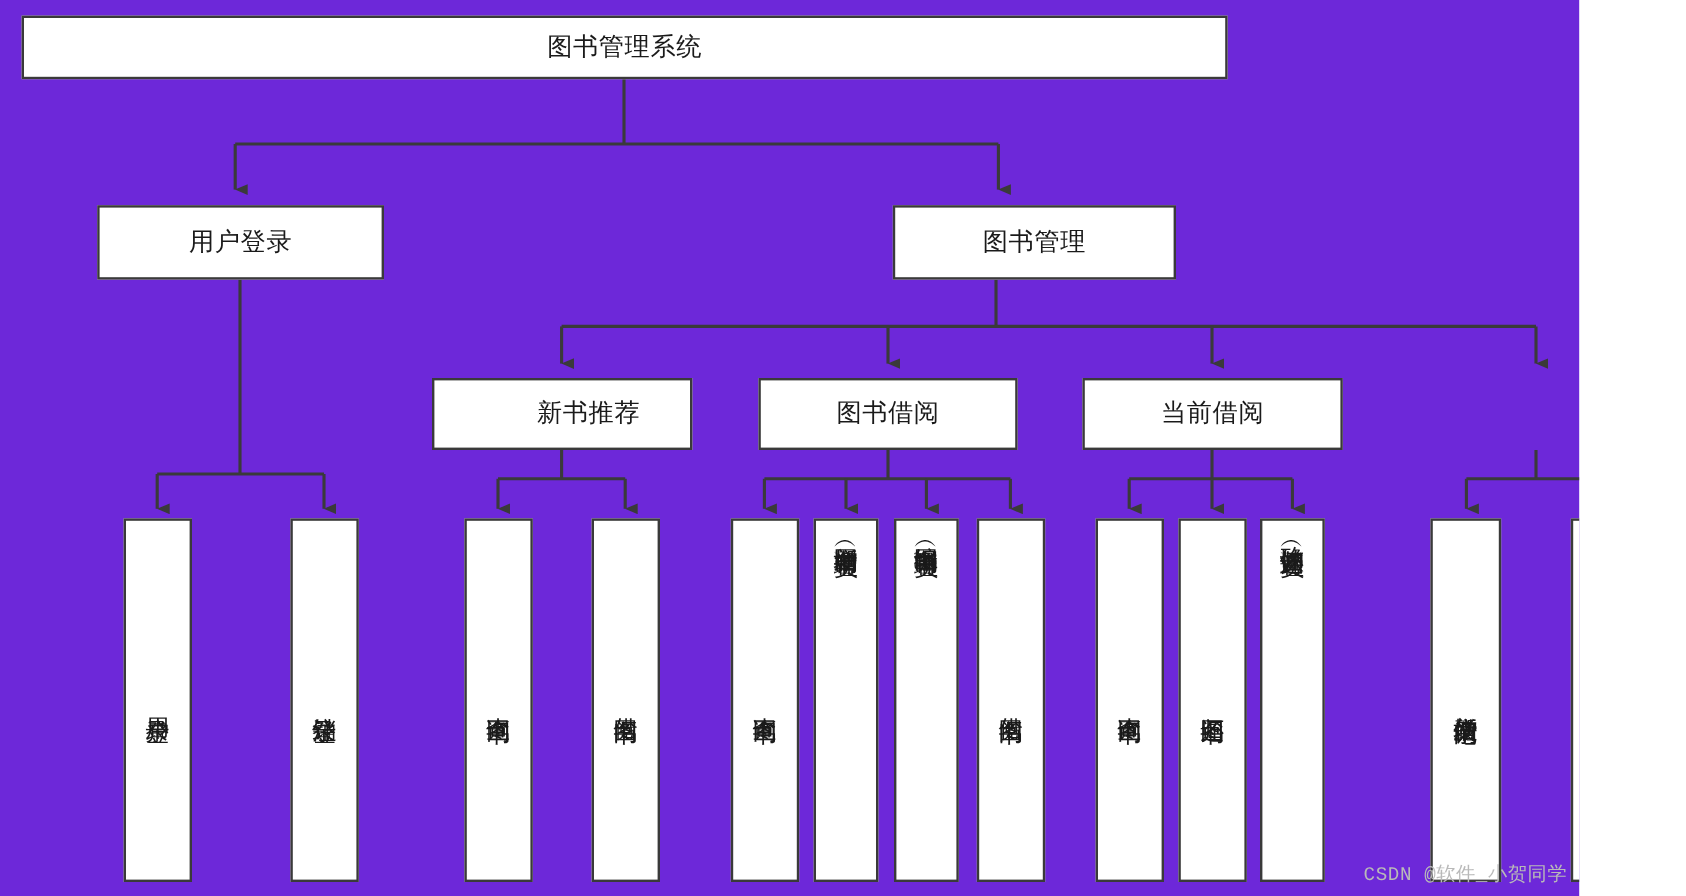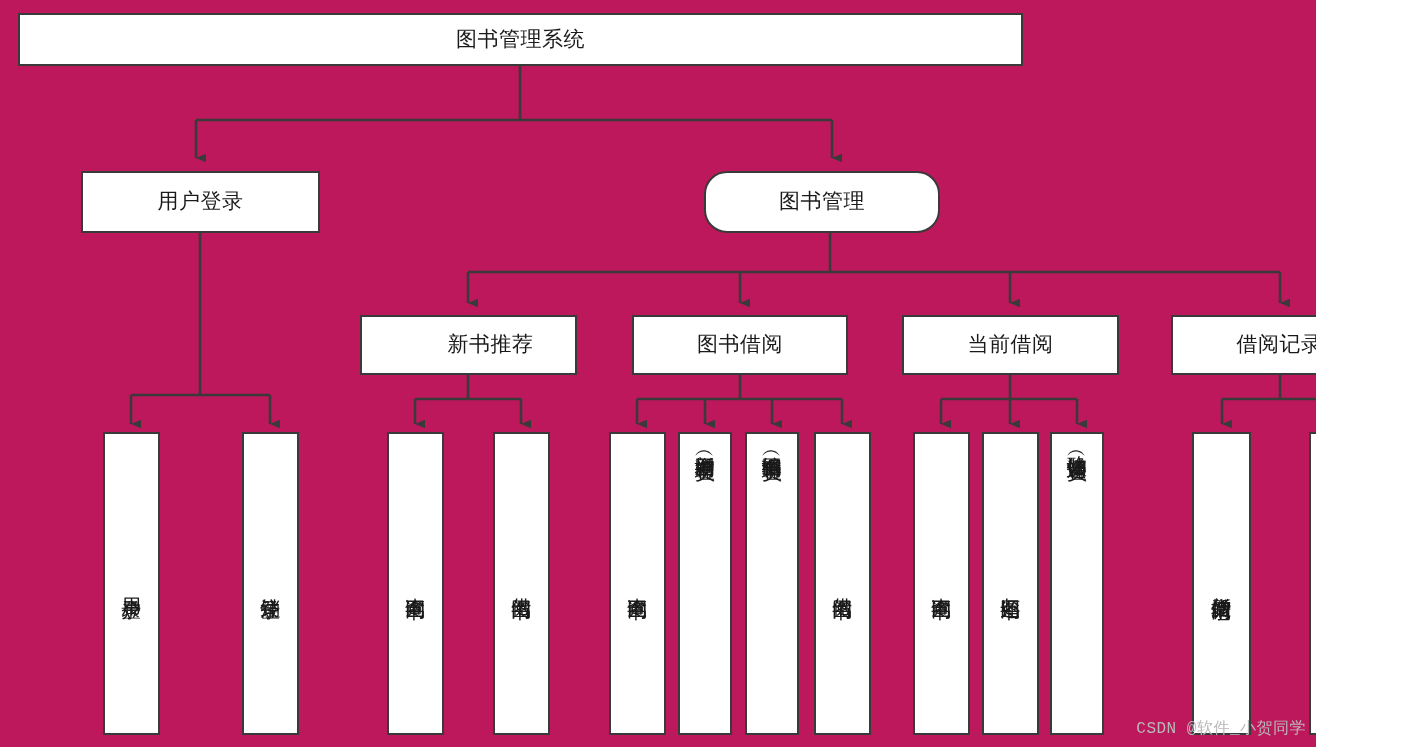--- a/index.html
+++ b/index.html
@@ -8,21 +8,21 @@
     padding: 0;
     background: #ffffff;
   }
   body {
     font-family: "DejaVu Sans", "Liberation Sans", sans-serif;
   }
   #diagram-root {
     position: relative;
     width: 1316px;
     height: 747px;
-    background: #be185d;
+    background: #6d28d9;
     overflow: hidden;
   }
   #flow-svg {
     position: absolute;
     left: 0;
     top: 0;
     width: 1405px;
     height: 747px;
   }
   .node-box {
@@ -142,39 +142,36 @@
   </svg>
 
   <div class="node-box" style="left:18px; top:13px; width:1005px; height:53px;">
     <span class="node-label-h">图书管理系统</span>
   </div>
 
   <div class="node-box" style="left:81px; top:171px; width:239px; height:62px;">
     <span class="node-label-h">用户登录</span>
   </div>
 
-  <div class="node-box" style="left:704px; top:171px; width:236px; height:62px;border-radius:23px;">
+  <div class="node-box" style="left:744px; top:171px; width:236px; height:62px;">
     <span class="node-label-h">图书管理</span>
   </div>
 
   <div class="node-box" style="left:360px; top:315px; width:217px; height:60px;padding-left:44px;">
     <span class="node-label-h">新书推荐</span>
   </div>
 
   <div class="node-box" style="left:632px; top:315px; width:216px; height:60px;">
     <span class="node-label-h">图书借阅</span>
   </div>
 
   <div class="node-box" style="left:902px; top:315px; width:217px; height:60px;">
     <span class="node-label-h">当前借阅</span>
   </div>
 
-  <div class="node-box" style="left:1171px; top:315px; width:217px; height:60px;">
-    <span class="node-label-h">借阅记录</span>
-  </div>
 
   <div class="node-box vertical centered" style="left:103px; top:432px; width:57px; height:303px;">
     <span class="node-label-v">用户登录</span>
   </div>
 
   <div class="node-box vertical centered" style="left:242px; top:432px; width:57px; height:303px;">
     <span class="node-label-v">注销登录</span>
   </div>
 
   <div class="node-box vertical centered" style="left:387px; top:432px; width:57px; height:303px;">

